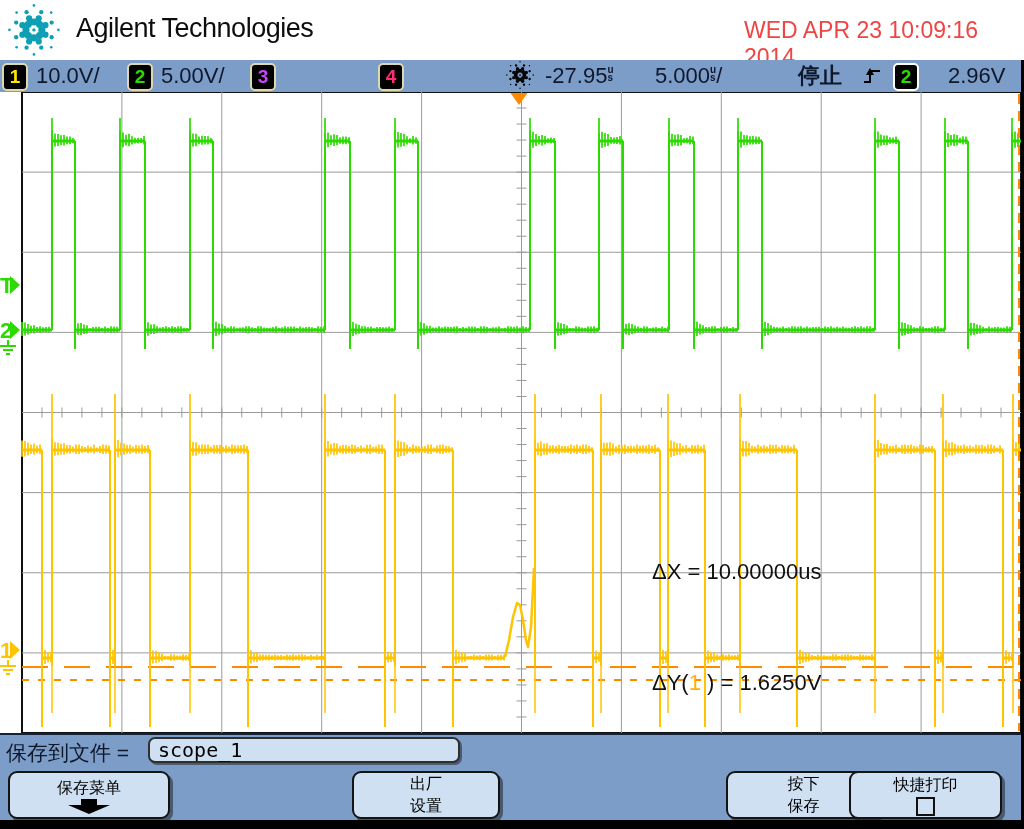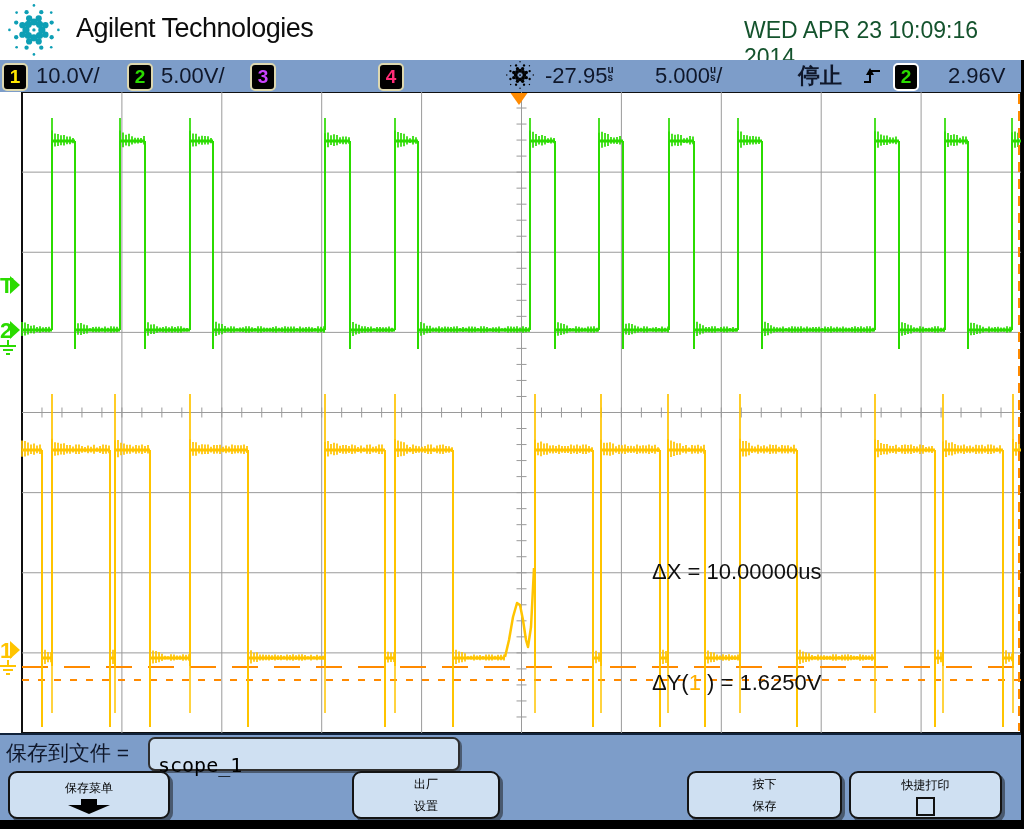--- a/index.html
+++ b/index.html
@@ -2,46 +2,46 @@
 <html><head>
 <meta charset="utf-8">
 <style>
   html,body{margin:0;padding:0;}
   body{width:1024px;height:829px;position:relative;background:#ffffff;overflow:hidden;
        font-family:"Liberation Sans","DejaVu Sans",sans-serif;}
   .abs{position:absolute;}
   
   .topbar{left:0;top:0;width:1024px;height:60px;background:#ffffff;z-index:2;}
   .brand{left:76px;top:13px;font-size:27px;font-weight:normal;color:#0d0d0d;letter-spacing:-0.5px;}
-  .datetime{left:744px;top:17px;font-size:23px;color:#14532d;}
+  .datetime{left:744px;top:17px;font-size:23px;color:#ef4444;}
   
   .statusbar{left:0;top:60px;width:1024px;height:32px;background:#7D9DC9;z-index:2;}
   .sitem{top:0;height:32px;line-height:32px;font-size:22px;color:#0f172a;white-space:nowrap;}
   .badge{top:3px;width:22px;height:24px;line-height:24px;text-align:center;background:#000;
          border:2px solid #DDD8B0;border-radius:5px;font-size:19px;font-weight:bold;}
   .badge.trig{border-color:#ffffff;}
   .c1{color:#FFE600;} .c2{color:#2BDB00;} .c3{color:#CC44FF;} .c4{color:#FF2D78;}
   .stacked{display:inline-flex;flex-direction:column;vertical-align:middle;margin-top:-6px;
            font-size:10px;line-height:8px;font-weight:bold;}
   
   #scope-svg{left:0;top:0;width:1024px;height:829px;z-index:1;}
   .readout{left:652px;top:479px;z-index:3;font-size:22px;color:#101010;line-height:37px;white-space:pre;}
   .dy-ch{color:#FFB000;}
   
   .menubar{left:0;top:733px;width:1024px;height:88px;background:#7D9DC9;border-top:2px solid #10223A;
            box-sizing:border-box;z-index:2;}
   .filelabel{left:6px;top:4px;font-size:21px;color:#0f172a;}
   .fileinput{left:148px;top:2px;width:312px;height:26px;background:#CFE0F2;border:2px solid #2F2F2F;
              border-radius:7px;box-shadow:2px 2px 0 rgba(25,25,25,.5);
              font-family:"DejaVu Sans Mono","Liberation Mono",monospace;font-size:20px;color:#000;
-             padding:15px 8px;box-sizing:border-box;line-height:22px;}
+             padding:0 8px;box-sizing:border-box;line-height:22px;}
   .softbtn{top:36px;height:48px;background:#CFE0F2;border:2px solid #141414;border-radius:9px;
            box-shadow:3px 3px 0 rgba(22,22,22,.5);box-sizing:border-box;display:flex;
            flex-direction:column;align-items:center;justify-content:center;
-           font-size:12px;color:#000;line-height:22px;cursor:pointer;}
+           font-size:16px;color:#000;line-height:22px;cursor:pointer;}
   .chk{width:15px;height:15px;border:2px solid #111;margin-top:1px;}
   .blackbar{left:0;top:820px;width:1024px;height:9px;background:#000;z-index:4;}
   .rightstrip{left:1021px;top:60px;width:3px;height:761px;background:#000;z-index:4;}
 </style>
 </head>
 <body>
 
 <svg id="scope-svg" class="abs" viewBox="0 0 1024 829" xmlns="http://www.w3.org/2000/svg">
     <g>
       <rect x="22" y="92" width="999" height="641" fill="#ffffff" stroke="#101010" stroke-width="2"></rect>
@@ -1103,21 +1103,21 @@
     <span>保存菜单</span>
     <svg width="46" height="15">
       <rect x="15" y="0" width="16" height="6" fill="#000"></rect>
         <polygon points="2,6 44,6 23,15" fill="#000"></polygon>
     </svg>
   </div>
   <div class="abs softbtn" style="left:352px;width:148px">
     <span>出厂</span>
     <span>设置</span>
   </div>
-  <div class="abs softbtn" style="left:687px;width:155px">
+  <div class="abs softbtn" style="left:726px;width:155px">
     <span>按下</span>
     <span>保存</span>
   </div>
   <div class="abs softbtn" style="left:849px;width:153px">
     <span>快捷打印</span>
     <span class="chk"></span>
   </div>
 </div>
 
 <div class="abs blackbar"></div>

